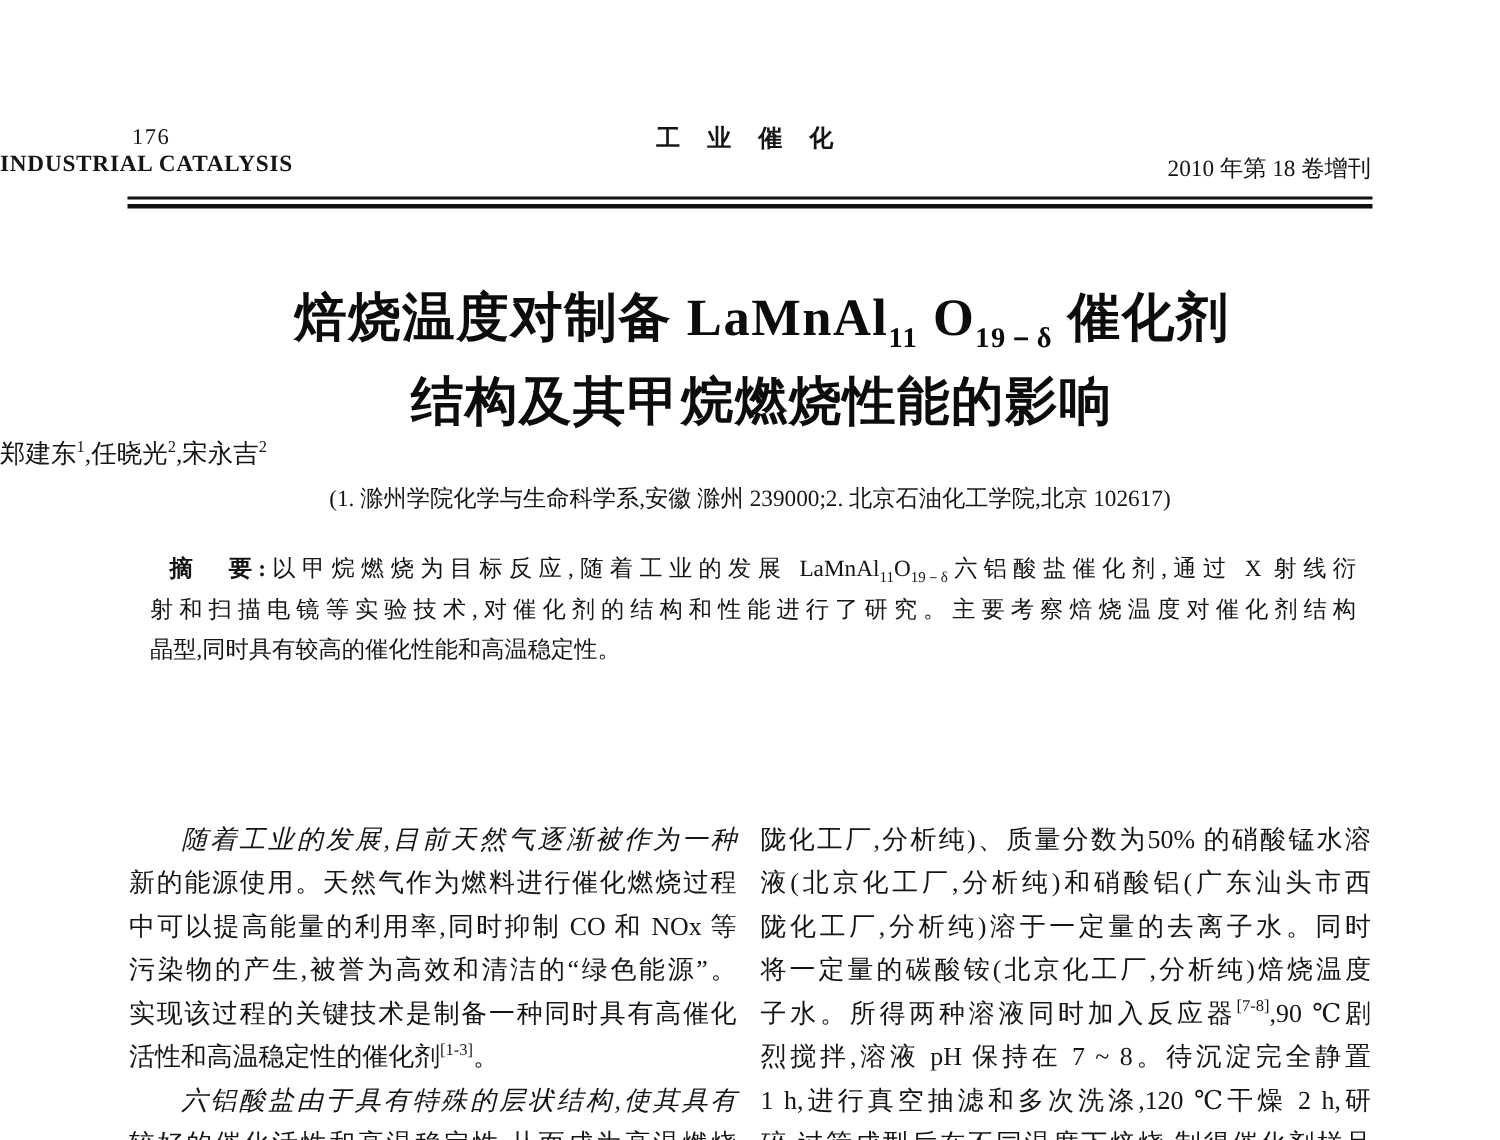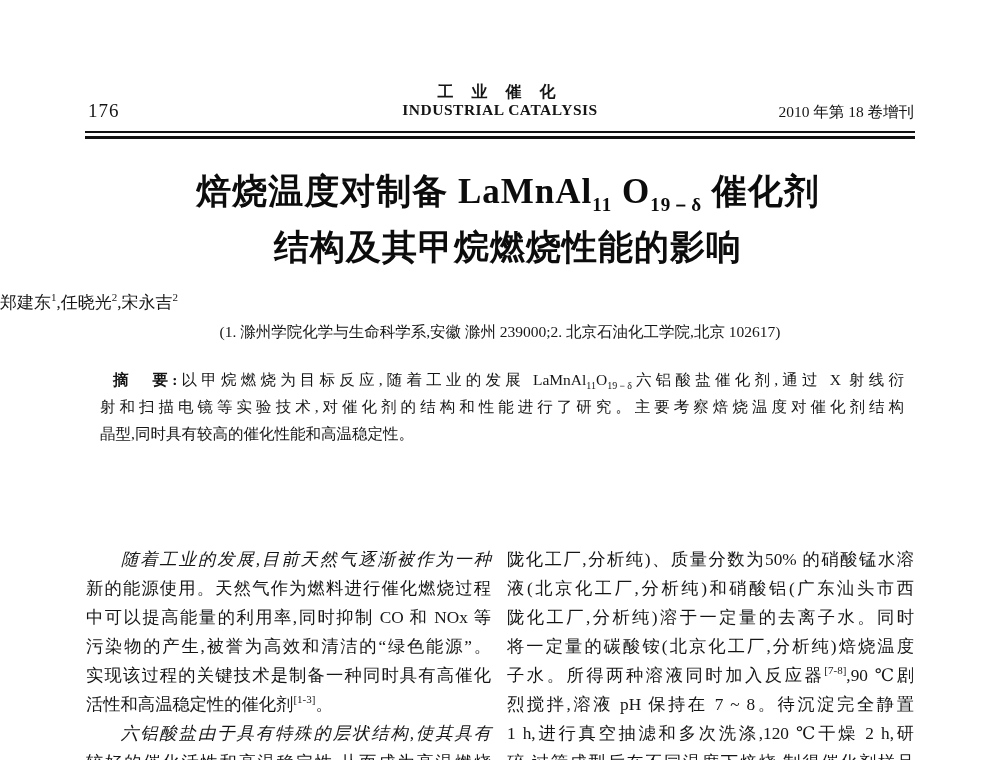--- a/index.html
+++ b/index.html
@@ -1,29 +1,29 @@
 <!DOCTYPE html>
 <html><head>
 <meta charset="utf-8">
 <style>
   html,body{margin:0;padding:0;background:#ffffff;}
   .page{
     position:relative;width:1000px;height:760px;background:#ffffff;color:#151515;
     font-family:"Liberation Serif","DejaVu Serif",serif;overflow:hidden;
   }
   
-  .pnum{position:absolute;left:88px;top:100px;font-size:19px;letter-spacing:1px;}
+  .pnum{position:absolute;left:88px;top:84px;font-size:15px;letter-spacing:1px;}
   .jcn{position:absolute;left:0;right:0;top:82px;text-align:center;font-size:16px;font-weight:700;letter-spacing:7px;}
-  .jen{position:absolute;left:0;right:0;top:101px;text-align:center;font-size:15.5px;font-weight:700;letter-spacing:.5px;}
+  .jen{position:absolute;left:0;right:0;top:101px;text-align:left;font-size:15.5px;font-weight:700;letter-spacing:.5px;}
   .issue{position:absolute;right:86px;top:102px;font-size:15.5px;}
   .rule{position:absolute;left:85px;top:131px;width:830px;}
   .rule .r1{height:2px;background:#121212;}
   .rule .r2{height:3px;background:#121212;margin-top:3px;}
   
-  .title{position:absolute;left:0;right:0;top:164px;margin:0;text-align:center;
+  .title{position:absolute;left:0;right:0;top:184px;margin:0;text-align:center;
          font-weight:700;font-size:35px;line-height:56px;color:#0c0c0c;letter-spacing:1px;padding-left:16px;}
   .title sub{font-size:19px;}
   .authors{position:absolute;left:0;right:0;top:291px;text-align:left;font-size:17px;}
   .authors sup{font-size:11px;}
   .affil{position:absolute;left:0;right:0;top:322px;text-align:center;font-size:15.5px;}
   
   .abstract{position:absolute;left:100px;top:367px;width:804px;font-size:15.5px;line-height:26.8px;font-weight:500;}
   .abstract sub{font-size:10px;}
   
   .bline{text-align:justify;text-align-last:justify;}

